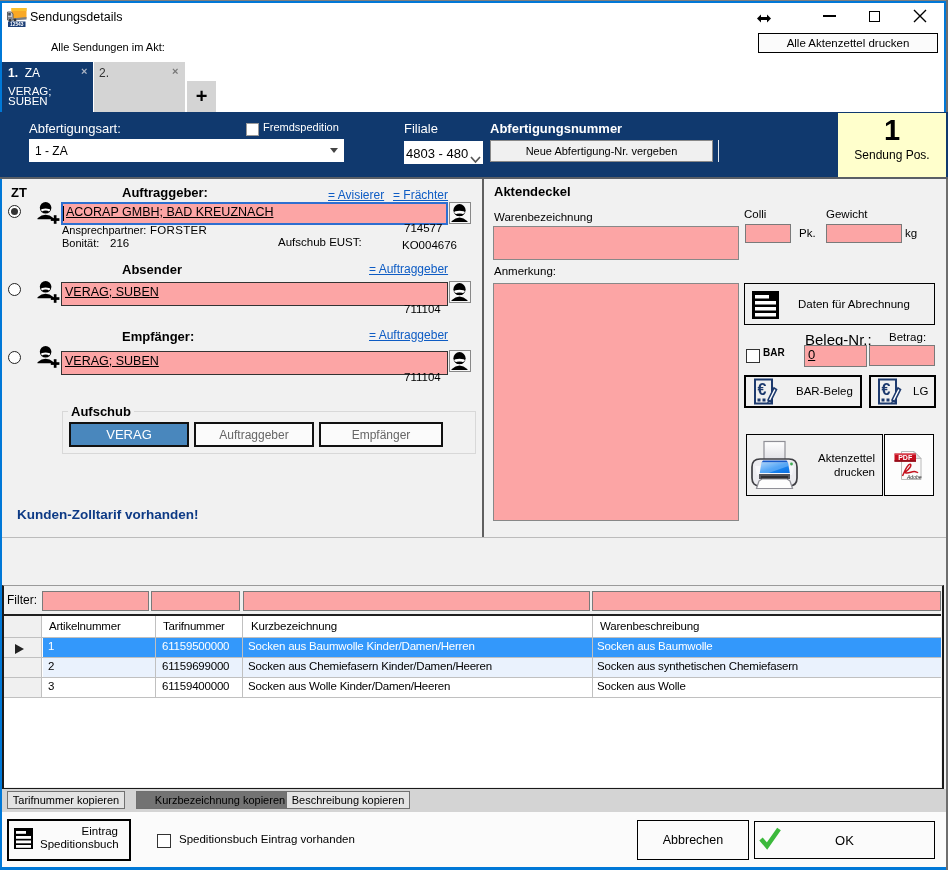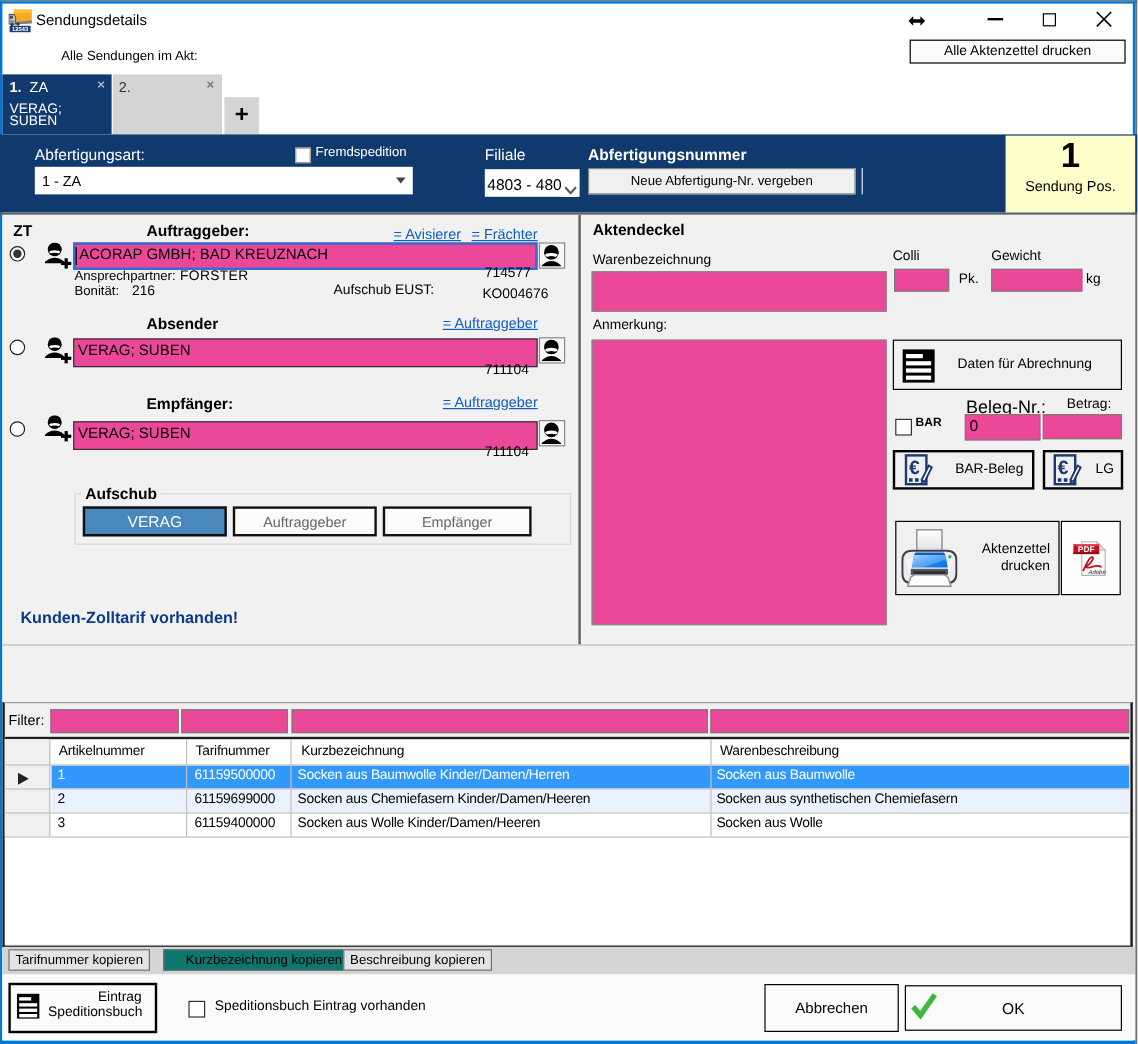--- a/index.html
+++ b/index.html
@@ -1,19 +1,19 @@
 <!DOCTYPE html>
 <html><head><meta charset="utf-8">
 <style>
 html,body{margin:0;padding:0;}
 body{width:948px;height:870px;overflow:hidden;font-family:"Liberation Sans",sans-serif;}
 #w{position:relative;width:948px;height:870px;background:#fff;overflow:hidden;}
 .ab{position:absolute;}
 .b{font-weight:bold;}
-.in{position:absolute;background:#ec4899;border:1px solid #7a7a7a;}
+.in{position:absolute;background:#fca5a5;border:1px solid #7a7a7a;text-decoration:underline;}
 .lnk{color:#0e5cc4;text-decoration:underline;font-size:12px;}
 .btn{position:absolute;background:#fbfbfb;border:1px solid #000;display:flex;align-items:center;justify-content:center;box-sizing:border-box;}
 .t{position:absolute;white-space:nowrap;}
 </style></head>
 <body>
 <div id="w">
 
 <div class="ab" style="left:0;top:0;width:948px;height:1px;background:#7f7f7f"></div>
 <div class="ab" style="left:0;top:1px;width:948px;height:2px;background:#0078d7"></div>
 <div class="ab" style="left:0;top:1px;width:2px;height:869px;background:#0078d7"></div>
@@ -306,21 +306,21 @@
 <div class="t" style="left:597px;top:660px;font-size:11.5px;letter-spacing:-0.2px;">Socken aus synthetischen Chemiefasern</div>
 <div class="t" style="left:48px;top:680px;font-size:11.5px;letter-spacing:-0.2px;">3</div>
 <div class="t" style="left:162px;top:680px;font-size:11.5px;letter-spacing:-0.2px;text-align:center;">61159400000</div>
 <div class="t" style="left:248px;top:680px;font-size:11.5px;letter-spacing:-0.2px;">Socken aus Wolle Kinder/Damen/Heeren</div>
 <div class="t" style="left:597px;top:680px;font-size:11.5px;letter-spacing:-0.2px;">Socken aus Wolle</div>
 
 <div class="ab" style="left:15px;top:644px;width:0;height:0;border-top:5.5px solid transparent;border-bottom:5.5px solid transparent;border-left:9px solid #222;"></div>
 
 <div class="ab" style="left:2px;top:789px;width:944px;height:23px;background:#d4d4d4;"></div>
 <div class="btn" style="left:7px;top:791px;width:118px;height:18px;background:#e3e3e3;border:1px solid #707070;font-size:11px;">Tarifnummer kopieren</div>
-<div class="btn" style="left:136px;top:791px;width:168px;height:18px;background:#0f766e;border:1px solid #707070;font-size:11px;">Kurzbezeichnung kopieren</div>
+<div class="btn" style="left:136px;top:791px;width:168px;height:18px;background:#737373;border:1px solid #707070;font-size:11px;">Kurzbezeichnung kopieren</div>
 <div class="btn" style="left:286px;top:791px;width:124px;height:18px;background:#e3e3e3;border:1px solid #707070;font-size:11px;">Beschreibung kopieren</div>
 
 <div class="ab" style="left:2px;top:812px;width:944px;height:55px;background:#fbfbfb;"></div>
 <div class="btn" style="left:7px;top:819px;width:124px;height:42px;border:2px solid #000;"></div>
 <div class="ab" style="left:14px;top:828px;"><svg width="19" height="21" viewBox="0 0 19 21">
 <rect x="0" y="0" width="19" height="21" fill="#000"></rect>
 <rect x="2" y="3" width="10" height="2.8" fill="#fff"></rect>
 <rect x="2" y="8" width="15" height="2.8" fill="#fff"></rect>
 <rect x="2" y="12.5" width="15" height="2.8" fill="#fff"></rect>
 <rect x="2" y="17" width="15" height="2.8" fill="#fff"></rect>

